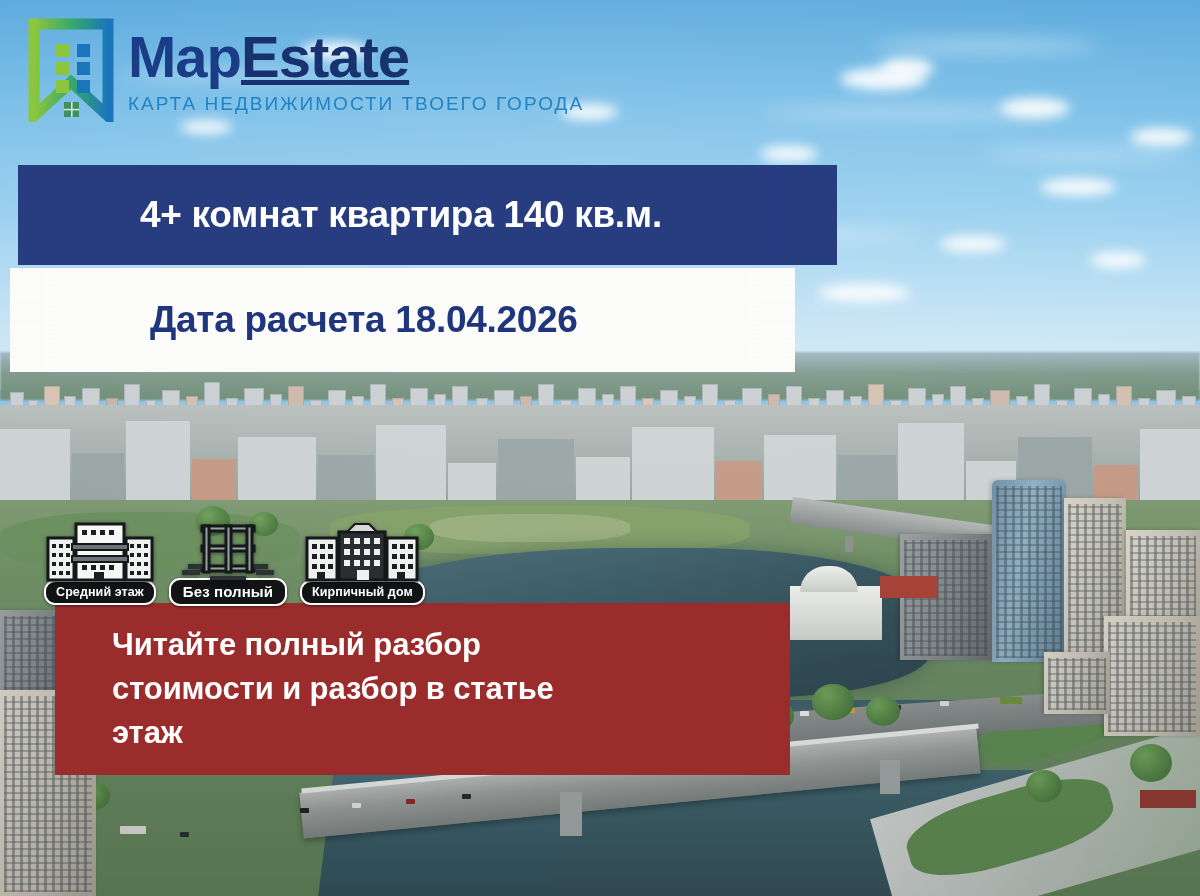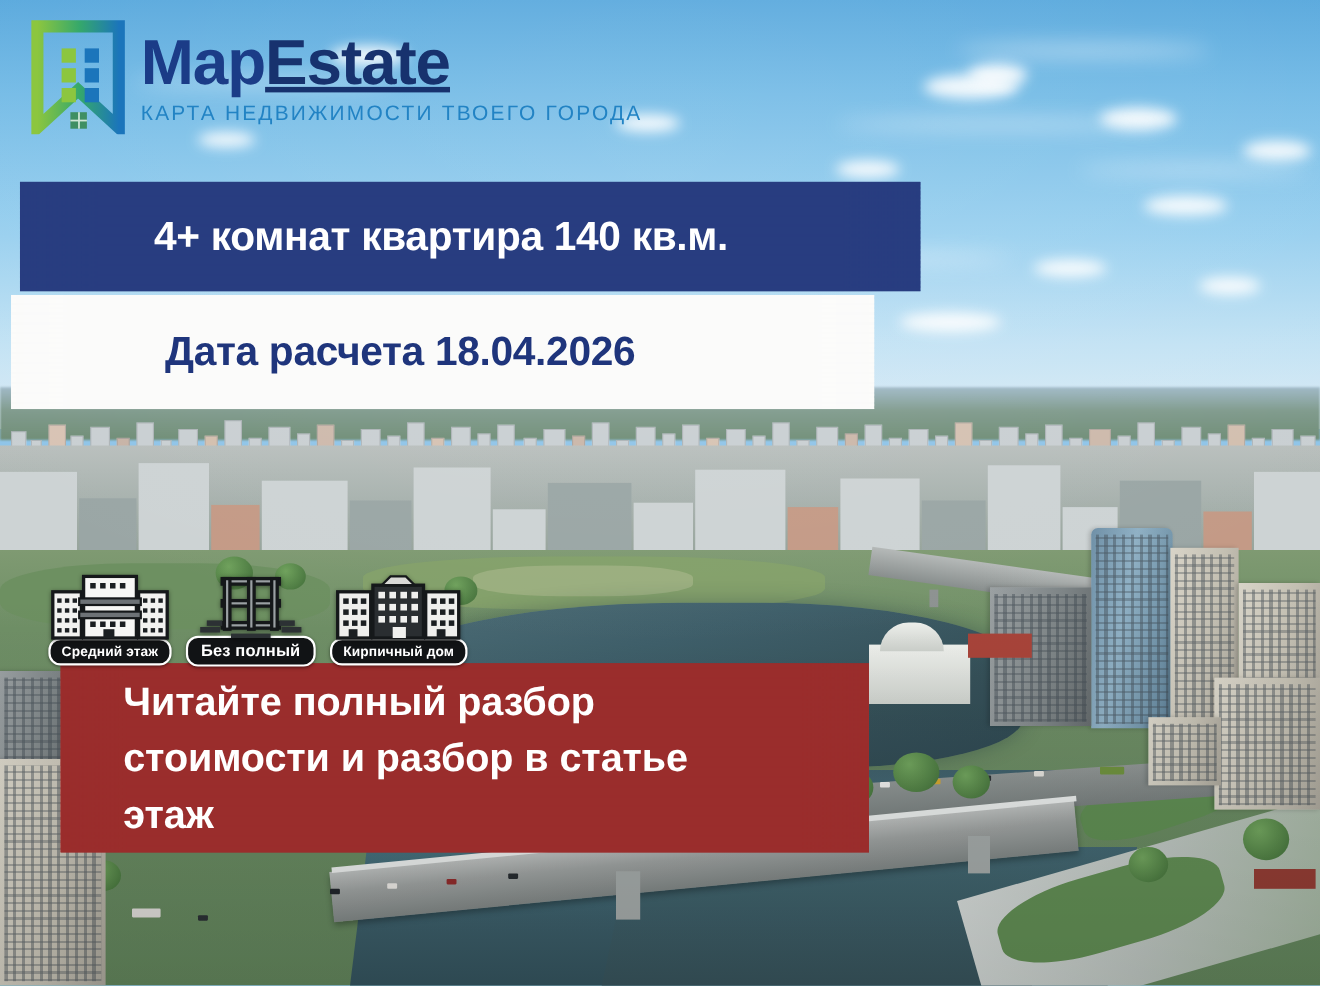--- a/index.html
+++ b/index.html
@@ -180,21 +180,21 @@
   #banner-address{left:55px;top:385px;width:1110px;height:122px;}
   #banner-address .body{position:absolute;inset:0;background:#19695a;}
   #banner-address .txt{
     margin-left:97px;font-size:33px;font-weight:700;color:#ffffff;line-height:1.33;letter-spacing:-.2px;
   }
 
   
   #banner-cta{left:55px;top:603px;width:735px;height:172px;}
   #banner-cta .body{position:absolute;inset:0;background:#9a2d2c;}
   #banner-cta .txt{
-    margin-left:57px;font-size:36px;font-weight:700;color:#ffffff;line-height:1.42;letter-spacing:-.1px;
+    margin-left:57px;font-size:31px;font-weight:700;color:#ffffff;line-height:1.42;letter-spacing:-.1px;
   }
 
   
   .badges{position:absolute;left:44px;top:520px;display:flex;align-items:center;gap:13px;z-index:6;}
   .badge{display:flex;flex-direction:column;align-items:center;}
   .badge .glyph{display:block;filter:drop-shadow(0 1px 2px rgba(0,0,0,.45));}
   .badge .pill{
     margin-top:-4px;background:#111315;color:#ffffff;
     font-size:12.5px;font-weight:700;letter-spacing:.1px;
     padding:3px 10px 4px;border-radius:11px;border:2px solid #ffffff;

